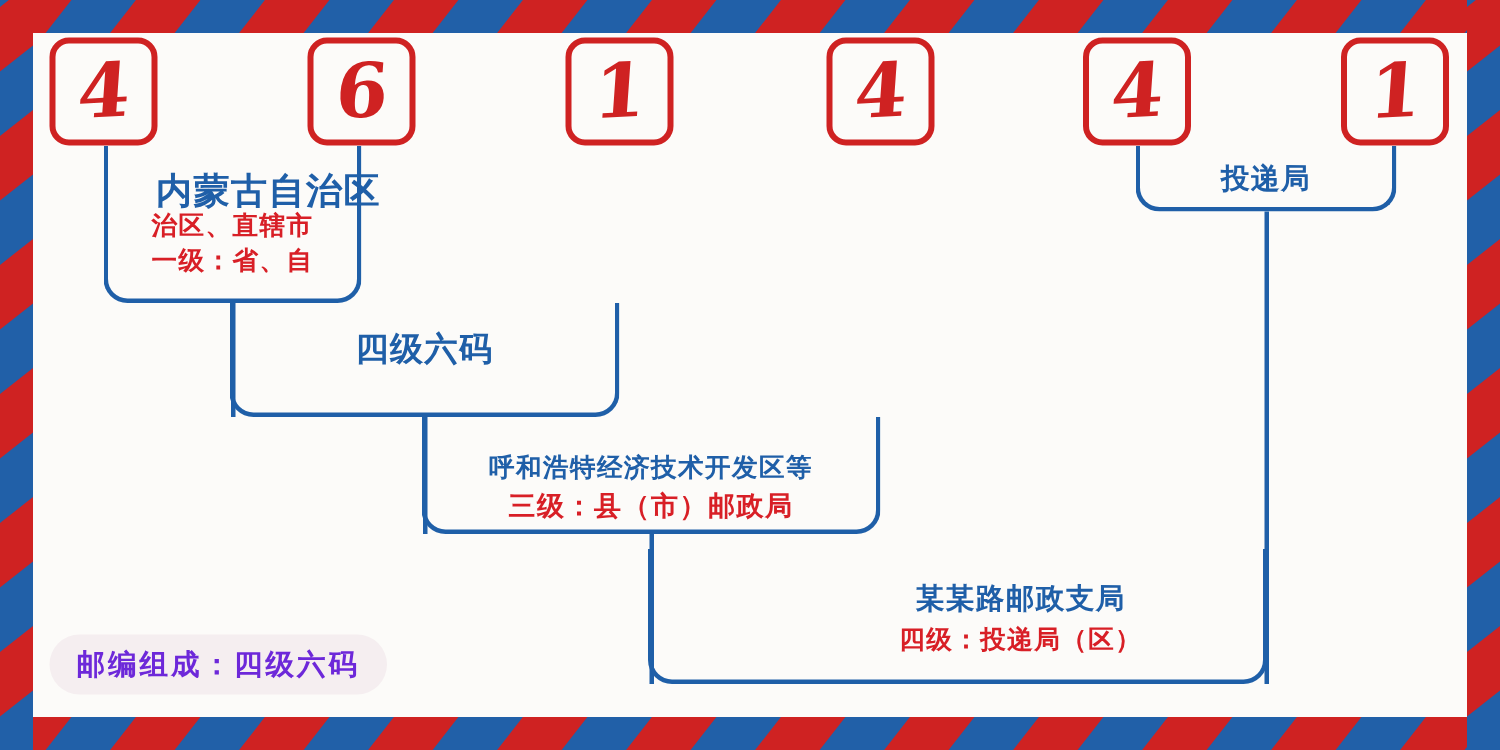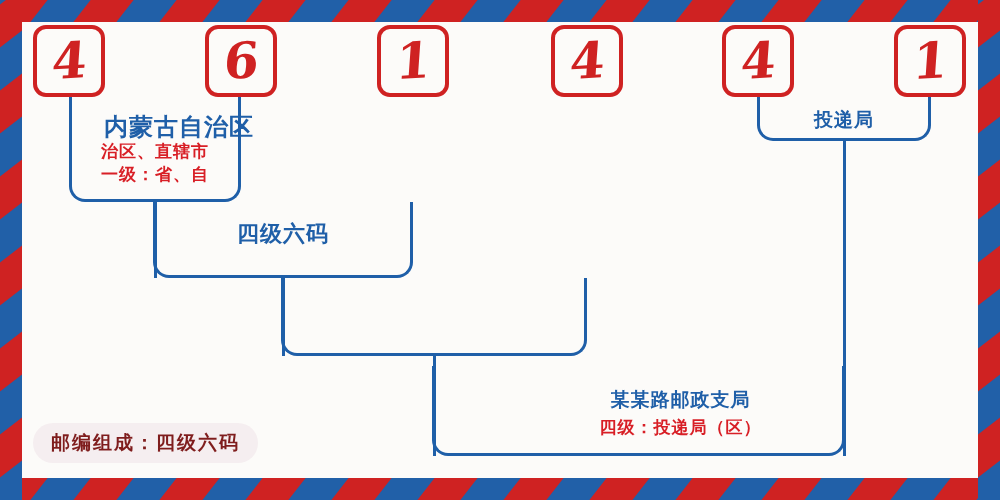--- a/index.html
+++ b/index.html
@@ -68,21 +68,21 @@
     color:#d81f26;font-weight:bold;
     letter-spacing:1px;
   }
 
   .badge{
     position:absolute;
     background:#f5eef0;
     border-radius:20px;
     display:flex;align-items:center;justify-content:center;
     font-family:"DejaVu Serif",serif;
-    font-weight:bold;color:#7f1d1d;
+    font-weight:bold;color:#6d28d9;
     letter-spacing:2px;
   }
 </style>
 </head>
 <body>
 
 <div id="stage">
 
   <div class="border-band band-top" id="band-top">
       <div class="stripe" style="background: rgb(33, 96, 168); left: -47px;"></div>
@@ -200,20 +200,24 @@
 
   <div class="vline" style="left:154px;top:202px;height:76px;"></div>
 
   <div class="bracket" style="left:153px;top:202px;width:260px;height:76px;"></div>
   <div class="label-block" style="left:153px;top:218px;width:260px;">
     <div class="label-name" style="font-size:22px;line-height:30px;">四级六码</div>
   </div>
   <div class="vline" style="left:282px;top:278px;height:78px;"></div>
 
   <div class="bracket" style="left:281px;top:278px;width:306px;height:78px;"></div>
+  <div class="label-block" style="left:281px;top:300px;width:306px;">
+    <div class="label-name" style="font-size:17px;line-height:25px;">呼和浩特经济技术开发区等</div>
+    <div class="label-level" style="font-size:18px;line-height:26px;">三级：县（市）邮政局</div>
+  </div>
   <div class="vline" style="left:433px;top:356px;height:100px;"></div>
 
   <div class="bracket" style="left:757px;top:97px;width:174px;height:44px;"></div>
   <div class="label-block" style="left:757px;top:106px;width:174px;">
     <div class="label-name" style="font-size:19px;line-height:26px;">投递局</div>
   </div>
   <div class="vline" style="left:843px;top:141px;height:315px;"></div>
 
   <div class="bracket" style="left:432px;top:366px;width:413px;height:90px;"></div>
   <div class="label-block" style="left:432px;top:386px;width:497px;">

